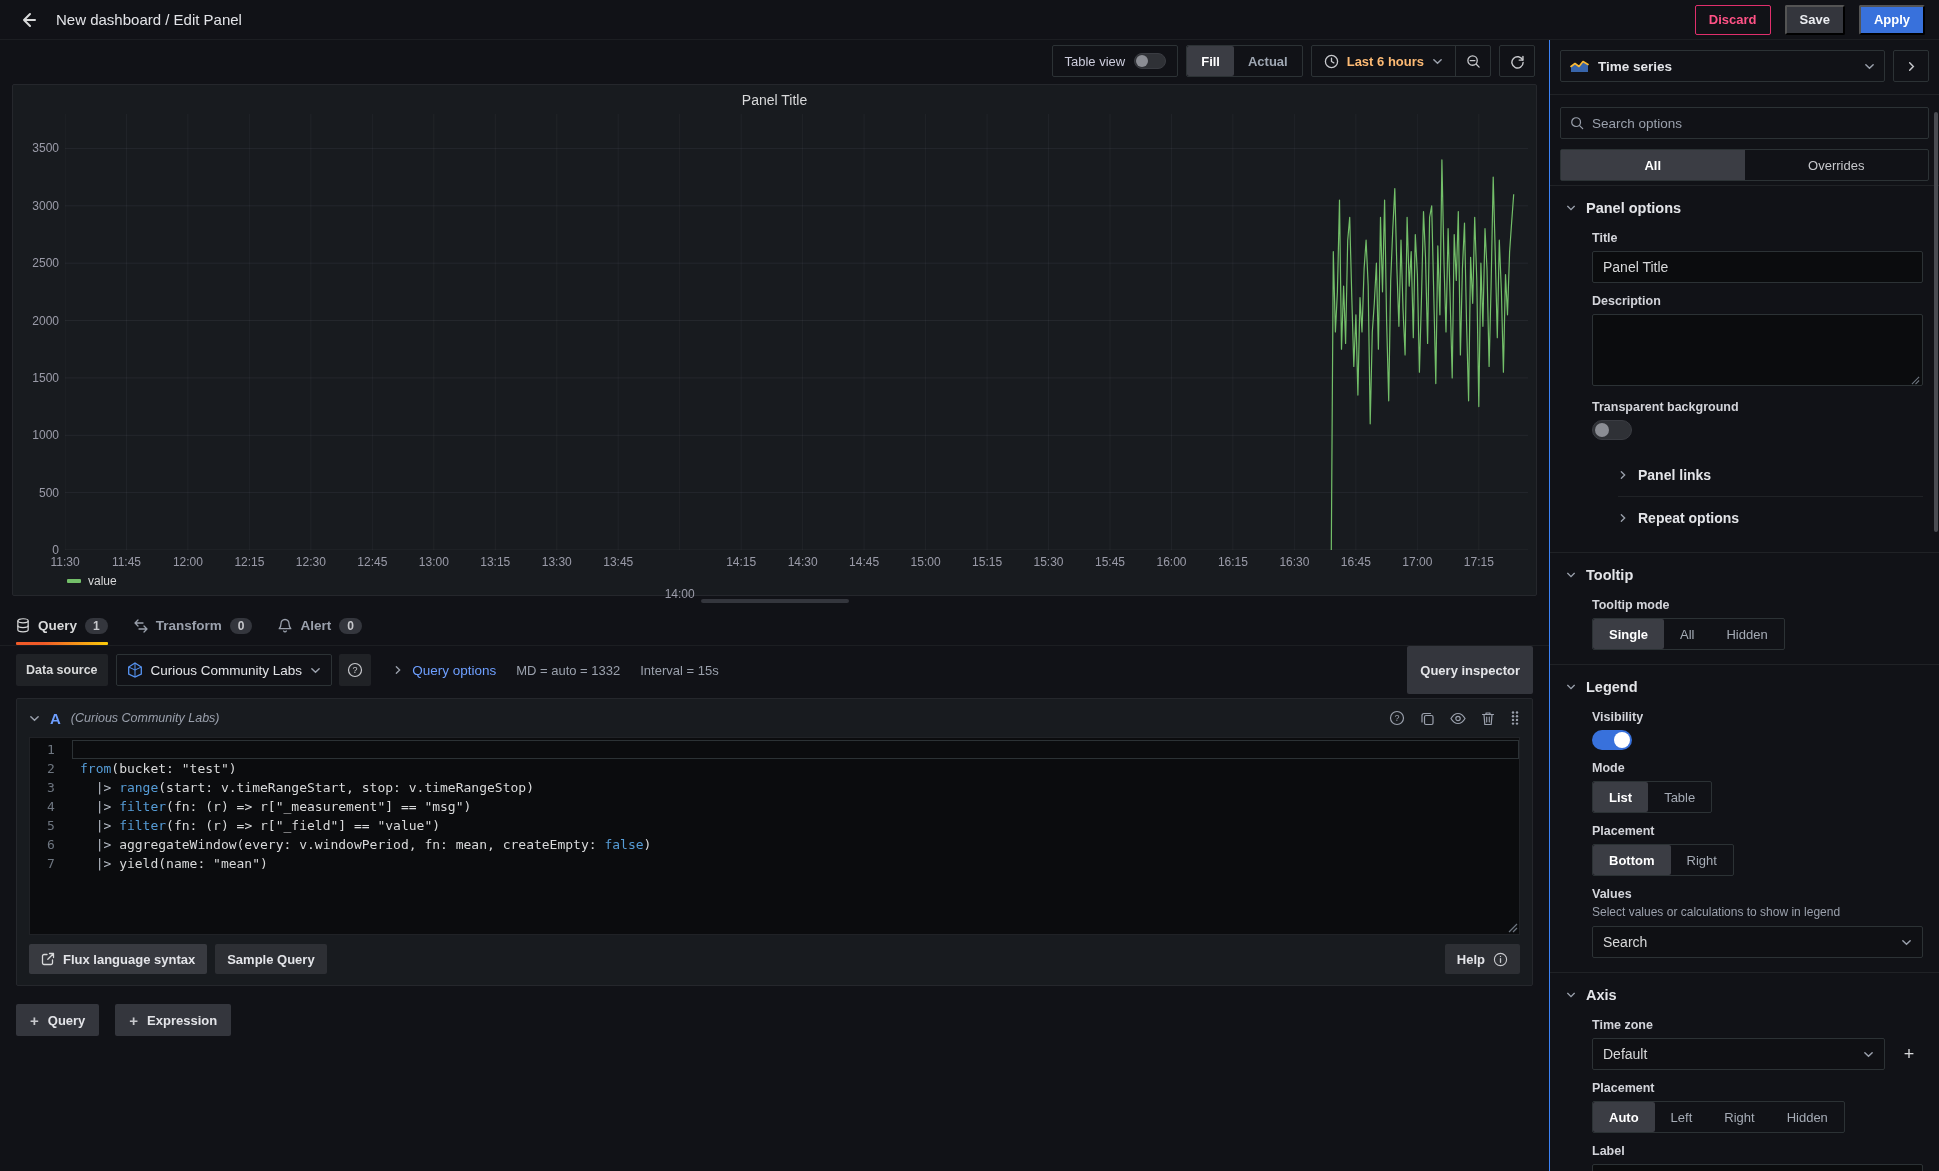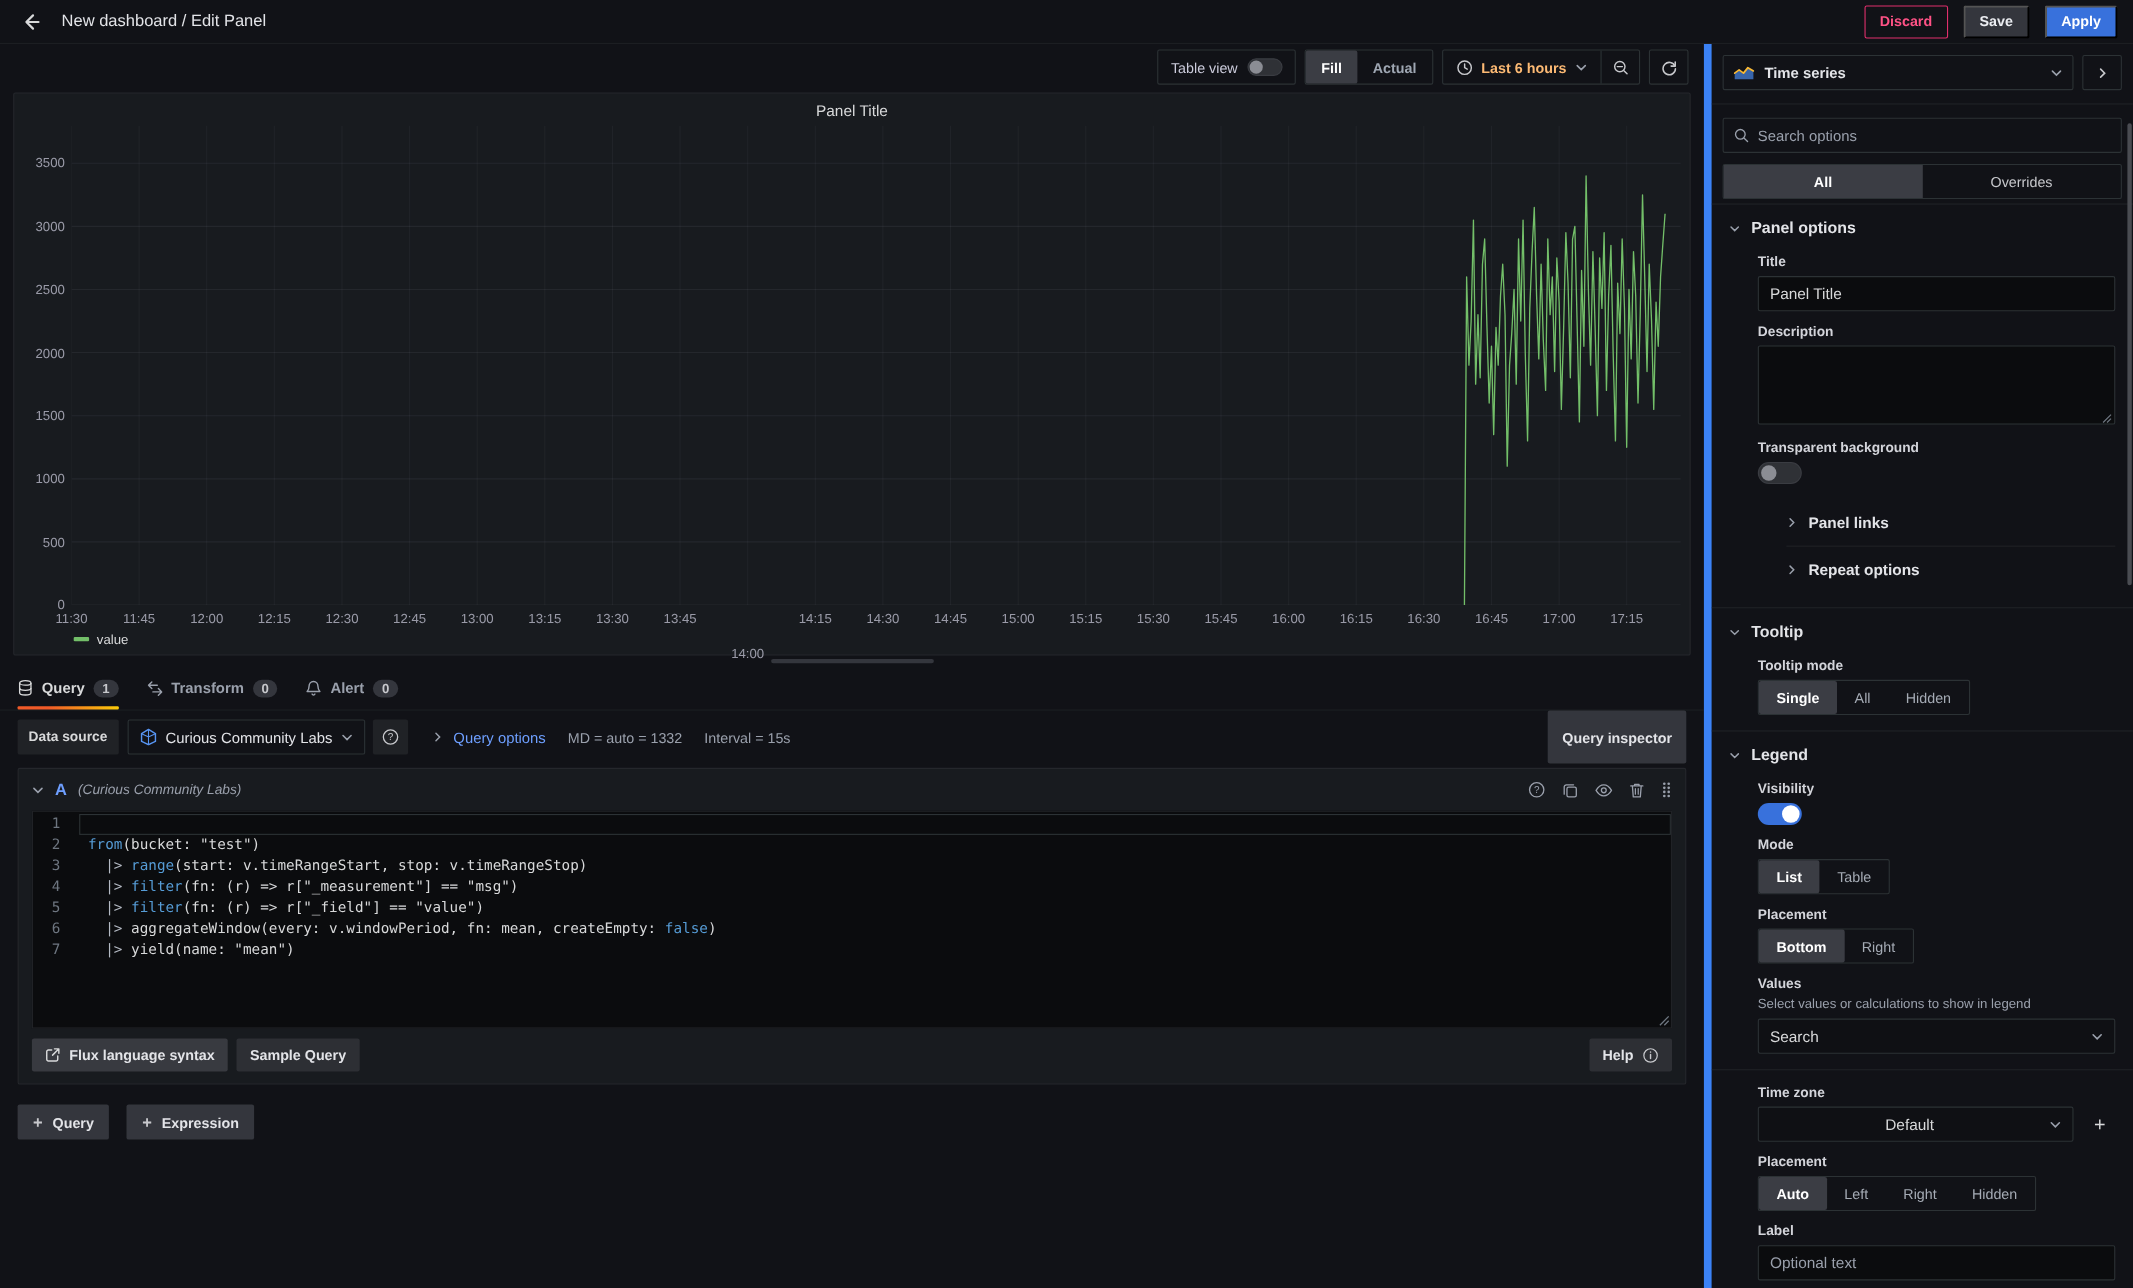--- a/index.html
+++ b/index.html
@@ -104,21 +104,21 @@
     background:#383a40; color:#e3e4e8; font-weight:600; font-size:13px; cursor:pointer; }
   .qc-btn.dim { background:#2d2f34; }
   .qc-spacer { flex:1; }
 
   .add-row { display:flex; gap:16px; margin:18px 16px; }
   .add-btn { height:32px; display:flex; align-items:center; gap:9px; padding:0 14px; border-radius:2px;
     background:#34363d; color:#e3e4e8; font-weight:600; cursor:pointer; }
   .plus-glyph { font-size:15px; color:#c7c8cc; }
 
   
-  .sidebar { width:390px; flex:none; border-left:7px solid #3b82f6; position:relative; overflow:hidden; background:#111217; }
+  .sidebar { width:390px; flex:none; border-left:1px solid #3b82f6; position:relative; overflow:hidden; background:#111217; }
   .sb-scrollthumb { position:absolute; right:1px; top:72px; width:4px; height:420px; border-radius:2px; background:#4a4c52; }
   .viz-row { display:flex; gap:8px; padding:10px 10px 12px; border-bottom:1px solid #202226; }
   .viz-select { flex:1; height:32px; border:1px solid #2c3235; border-radius:2px; display:flex; align-items:center; gap:9px; padding:0 9px; cursor:pointer; }
   .viz-name { font-weight:600; color:#e3e4e8; font-size:13.5px; flex:1; }
   .collapse-btn { width:36px; height:32px; border:1px solid #2c3235; border-radius:2px; display:flex; align-items:center; justify-content:center; color:#c7c8cc; cursor:pointer; }
   .sb-search { margin:12px 10px 10px; height:32px; border:1px solid #2c3235; border-radius:2px; display:flex; align-items:center; gap:8px; padding:0 9px; background:#111217; }
   .sb-search input { background:transparent; border:none; outline:none; color:#d8d9da; font-size:13.5px; width:100%; font-family:inherit; }
   .sb-search input::placeholder { color:#9aa0ac; }
   .filter-tabs { margin:0 10px 4px; border:1px solid #2c3235; border-radius:2px; display:flex; height:32px; }
   .ftab { flex:1; display:flex; align-items:center; justify-content:center; color:#c7c8cc; font-weight:500; cursor:pointer; }
@@ -144,21 +144,21 @@
   .toggle.on .knob { position:absolute; top:2px; right:2px; width:16px; height:16px; border-radius:50%; background:#ffffff; }
   .sub-collapse { display:flex; align-items:center; gap:10px; height:42px; margin-left:26px; padding-right:16px;
     border-top:1px solid #202226; font-weight:700; font-size:14px; color:#e3e4e8; cursor:pointer; }
   .sub-collapse:first-of-type { border-top:none; }
   .sub-wrap { margin-top:14px; }
   .radio-group { display:inline-flex; height:32px; border:1px solid #2c3235; border-radius:2px; background:#111217; }
   .radio-opt { padding:0 16px; display:flex; align-items:center; color:#a5abb5; font-weight:500; cursor:pointer; }
   .radio-opt.sel { background:#3b3d44; color:#ffffff; font-weight:700; border-radius:2px; }
   .select-box { height:32px; border:1px solid #2c3235; border-radius:2px; background:#0f1014; display:flex; align-items:center; padding:0 10px; color:#d8d9da; font-size:14px; cursor:pointer; }
   .select-box .sel-text { flex:1; }
-  .tz-row { display:flex; align-items:center; gap:10px;text-align:center; }
+  .tz-row { display:flex; align-items:center; gap:10px; }
   .tz-row .select-box { flex:1; }
   .plus-btn { width:28px; height:28px; display:flex; align-items:center; justify-content:center; color:#d8d9da; font-size:18px; cursor:pointer; }
   .chev { color:#9aa0ac; }
 </style>
 </head>
 <body>
 
 <div class="app-header">
   <span class="back-btn">
     <span class="icon">
@@ -627,20 +627,28 @@
         <span class="icon chev">
           <svg width="11" height="11" viewBox="0 0 12 12">
                 <path d="M2 4 L6 8 L10 4" stroke="#9aa0ac" stroke-width="1.6" fill="none" stroke-linecap="round"></path>
               </svg>
         </span>
       </div>
     </div>
   </div>
 
   <div class="sb-section">
+    <div class="sec-header">
+      <span class="icon chev">
+        <svg width="10" height="10" viewBox="0 0 12 12">
+              <path d="M2 4 L6 8 L10 4" stroke="#9aa0ac" stroke-width="1.6" fill="none" stroke-linecap="round"></path>
+            </svg>
+      </span>
+      <span class="sec-title">Axis</span>
+    </div>
     <div class="sec-body">
       <div class="field-label">Time zone</div>
       <div class="tz-row">
         <div class="select-box">
           <span class="sel-text">Default</span>
           <span class="icon chev">
             <svg width="11" height="11" viewBox="0 0 12 12">
                   <path d="M2 4 L6 8 L10 4" stroke="#9aa0ac" stroke-width="1.6" fill="none" stroke-linecap="round"></path>
                 </svg>
           </span>

